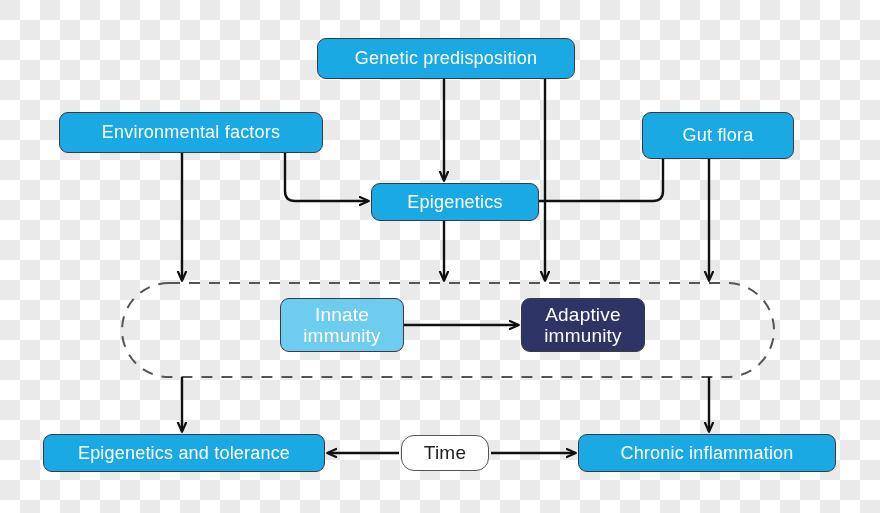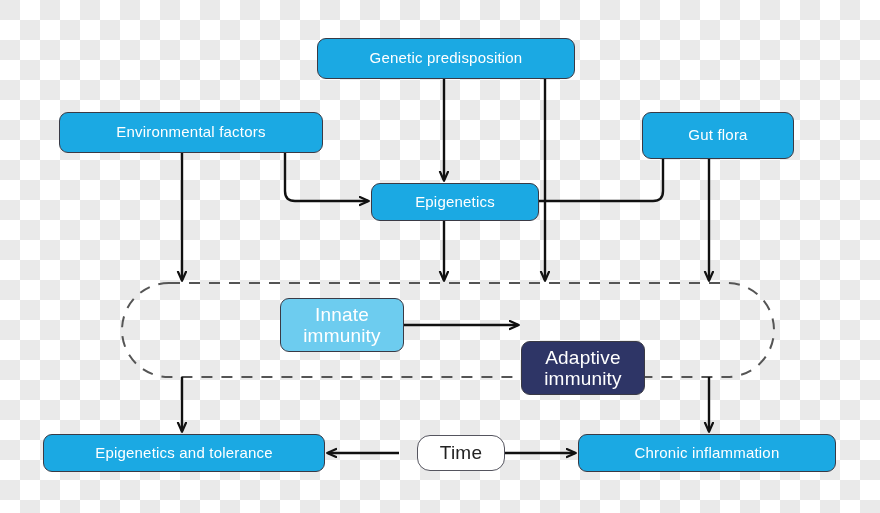--- a/index.html
+++ b/index.html
@@ -32,49 +32,48 @@
     color: #ffffff;
     border-radius: 9px;
     border: 1.6px solid #3a3a45;
     letter-spacing: 0.2px;
     z-index: 5;
     line-height: 1.12;
     white-space: pre-line;
   }
   .node.primary {
     background: #1BA9E3;
-    font-size: 15px;
+    font-size: 18px;
   }
   .node.light {
     background: #6DCCEF;
     font-size: 19px;
     margin-left: 31px;
   }
   .node.navy {
     background: #2E3566;
     font-size: 19px;
-    margin-top: 43px;
   }
   .node.plain {
     background: #ffffff;
     color: #222222;
     font-size: 19px;
     border: 1.6px solid #55555f;
     border-radius: 13px;
   }
 
   #n-genetic      { left: 317px; top: 38px;  width: 258px; height: 41px; }
   #n-environment  { left: 59px;  top: 112px; width: 264px; height: 41px; }
   #n-gutflora     { left: 642px; top: 112px; width: 152px; height: 47px; }
   #n-epigenetics  { left: 371px; top: 183px; width: 168px; height: 38px; text-align: right; }
   #n-innate       { left: 249px; top: 298px; width: 124px; height: 54px; }
   #n-adaptive     { left: 521px; top: 298px; width: 124px; height: 54px; }
   #n-protection   { left: 43px;  top: 434px; width: 282px; height: 38px; }
   #n-chronic      { left: 578px; top: 434px; width: 258px; height: 38px; }
-  #n-time         { left: 417px; top: 435px; width: 88px;  height: 36px; }
+  #n-time         { left: 401px; top: 435px; width: 88px;  height: 36px; }
 </style>
 </head>
 <body>
 
 <div id="stage">
 
   <svg id="wires" viewBox="0 0 880 513" xmlns="http://www.w3.org/2000/svg">
     <defs>
       <marker id="arrowhead" markerWidth="11" markerHeight="11" refX="9.2" refY="5" orient="auto" markerUnits="userSpaceOnUse">
         <path d="M1,1 L10,5 L1,9" fill="none" stroke="#111111" stroke-width="2.2" stroke-linecap="round" stroke-linejoin="round"></path>

